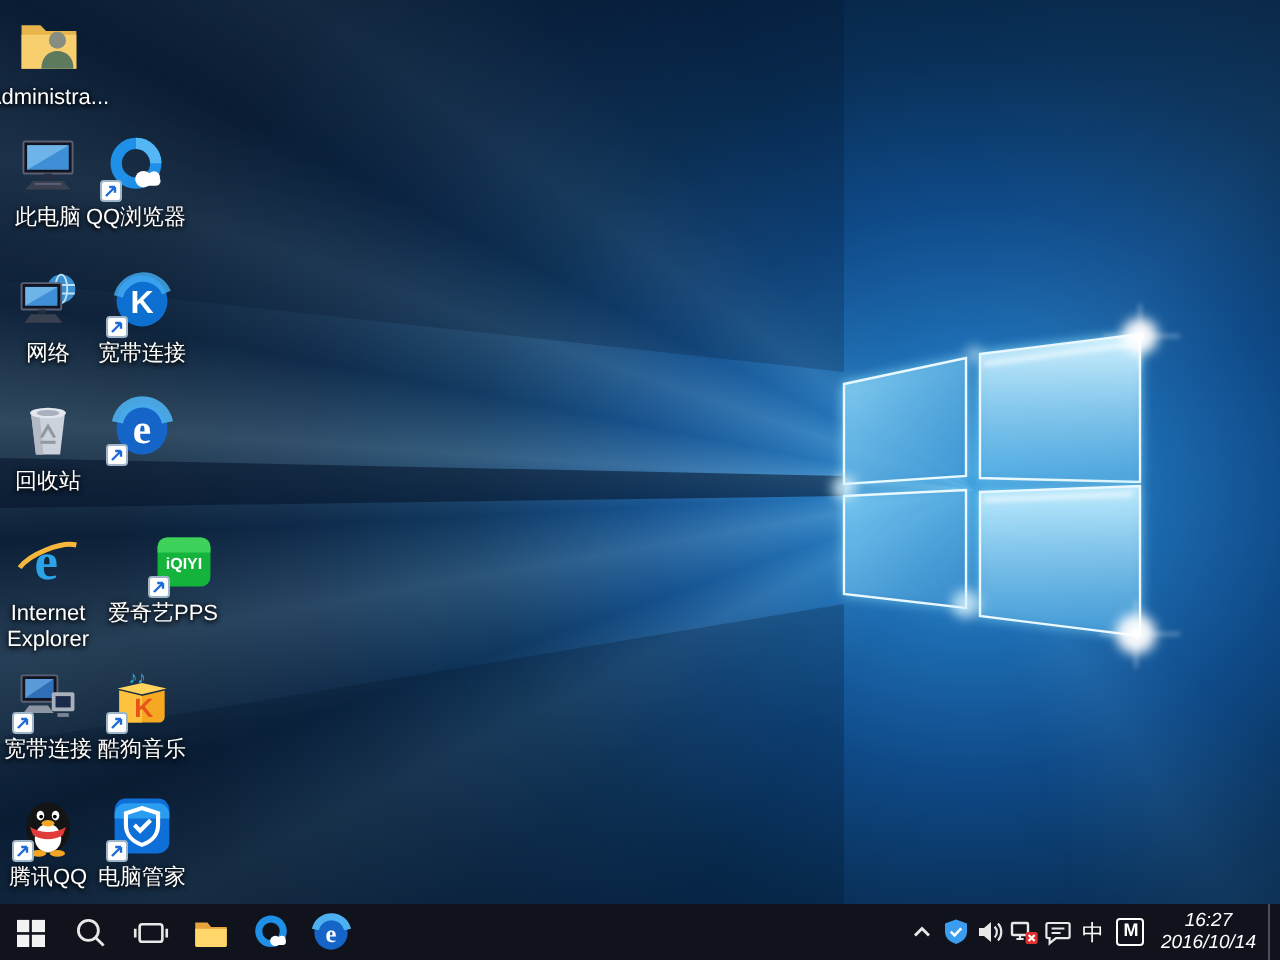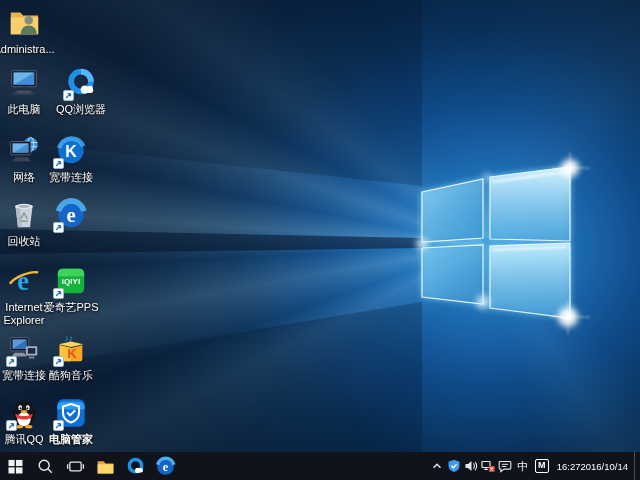--- a/index.html
+++ b/index.html
@@ -51,21 +51,21 @@
   .tbtn{width:30px;height:28px;display:flex;align-items:center;justify-content:center;
     background:none;border:none;padding:0;margin:0;}
   .tbtn svg{width:21px;height:21px;display:block;}
   #tray{margin-left:auto;display:flex;align-items:center;}
   .tico{width:17px;height:28px;display:flex;align-items:center;justify-content:center;}
   .tico svg{width:14px;height:14px;display:block;}
   #lang-indicator{color:#fff;font-size:11px;width:18px;text-align:center;}
   #ime-indicator{color:#fff;font-size:9px;font-weight:bold;border:1px solid #fff;
     width:12px;height:12px;line-height:11px;text-align:center;border-radius:2px;margin:0 3px;}
   #clock{color:#fff;font-size:9.5px;line-height:11px;text-align:center;
-    padding:0 6px 0 5px;display:flex;flex-direction:row;justify-content:center;}
+    padding:0 6px 0 5px;display:flex;flex-direction:column;justify-content:center;font-style:italic;}
   #show-desktop{width:5px;height:28px;border-left:1px solid rgba(255,255,255,.25);background:transparent;}
 </style>
 </head>
 <body>
 
 <div id="wallpaper">
   <svg id="hero-logo" width="640" height="452" viewBox="0 0 640 452">
     <defs>
       <linearGradient id="gTL" x1="0" y1="0" x2="1" y2="1">
         <stop offset="0" stop-color="rgba(140,210,245,0.85)"></stop>
@@ -145,21 +145,21 @@
           <path d="M7 7h22l-22 13z" fill="#6fb4e8"></path>
           <rect x="16" y="22" width="4" height="2.5" fill="#2b2f3d"></rect>
           <path d="M10 26h16l4 4.5H6z" fill="#39404f"></path>
           <path d="M11 27.5h14" stroke="#5a6177" stroke-width="1"></path>
         </svg>
       </div>
       <div class="ilabel">
         <div>此电脑</div>
       </div>
     </div>
-    <div class="dicon" style="left: 43px; top: 66px; align-items: center;">
+    <div class="dicon" style="left: 30px; top: 66px; align-items: center;">
       <div class="ibox">
         <svg class="main" viewBox="0 0 36 36">
           <circle cx="18" cy="16.5" r="10.5" fill="none" stroke="#1e90e8" stroke-width="6"></circle>
           <path d="M18 6a10.5 10.5 0 0 1 10.5 10.5" fill="none" stroke="#55b6f5" stroke-width="6"></path>
           <g fill="#fff">
             <circle cx="22" cy="25" r="4.4"></circle>
             <circle cx="27.5" cy="24" r="3.2"></circle>
             <rect x="22" y="23.5" width="9" height="5" rx="2.5"></rect>
           </g>
         </svg>
@@ -242,21 +242,21 @@
         <svg class="main" viewBox="0 0 36 36">
           <text x="17" y="27" font-size="28" fill="#2aa3e8" text-anchor="middle" font-family="serif" font-weight="bold">e</text>
           <path d="M3 21C8 14 25 7 33 9" fill="none" stroke="#f6b73c" stroke-width="2.6"></path>
         </svg>
       </div>
       <div class="ilabel">
         <div>Internet</div>
         <div>Explorer</div>
       </div>
     </div>
-    <div class="dicon" style="left: 33px; top: 264px;">
+    <div class="dicon" style="left: 33px; top: 264px; align-items: flex-end;">
       <div class="ibox">
         <svg class="main" viewBox="0 0 36 36">
           <rect x="4" y="5" width="28" height="26" rx="5" fill="#14b43c"></rect>
           <path d="M4 10a5 5 0 0 1 5-5h18a5 5 0 0 1 5 5v3H4z" fill="#3ed25a"></path>
           <text x="18" y="21.5" font-size="8.5" font-weight="bold" fill="#fff" text-anchor="middle" font-family="sans-serif">iQIYI</text>
         </svg>
         <svg class="badge" viewBox="0 0 11 11">
           <rect x="0.5" y="0.5" width="10" height="10" rx="1.5" fill="#fff" stroke="#9fb6c8"></rect>
           <path d="M3 8L7.5 3.5M7.5 3.5H4.6M7.5 3.5V6.4" stroke="#1e6bd6" stroke-width="1.2" fill="none"></path>
         </svg>
@@ -319,21 +319,21 @@
         </svg>
         <svg class="badge" viewBox="0 0 11 11">
           <rect x="0.5" y="0.5" width="10" height="10" rx="1.5" fill="#fff" stroke="#9fb6c8"></rect>
           <path d="M3 8L7.5 3.5M7.5 3.5H4.6M7.5 3.5V6.4" stroke="#1e6bd6" stroke-width="1.2" fill="none"></path>
         </svg>
       </div>
       <div class="ilabel">
         <div>腾讯QQ</div>
       </div>
     </div>
-    <div class="dicon" style="left: 33px; top: 396px; font-weight: bold;">
+    <div class="dicon" style="left: 33px; top: 396px;">
       <div class="ibox">
         <svg class="main" viewBox="0 0 36 36">
           <rect x="3.5" y="3.5" width="29" height="29" rx="6" fill="#0e6fd8"></rect>
           <path d="M3.5 12a6 6 0 0 1 6-6h17a6 6 0 0 1 6 6v2h-29z" fill="#2b9df0"></path>
           <path d="M18 8.5l8.5 2.7v6.3c0 5.2-3.6 8.9-8.5 10.5-4.9-1.6-8.5-5.3-8.5-10.5v-6.3z" fill="none" stroke="#fff" stroke-width="2.2"></path>
           <path d="M14 17.5l3 3 5.5-5.5" fill="none" stroke="#fff" stroke-width="2.2"></path>
         </svg>
         <svg class="badge" viewBox="0 0 11 11">
           <rect x="0.5" y="0.5" width="10" height="10" rx="1.5" fill="#fff" stroke="#9fb6c8"></rect>
           <path d="M3 8L7.5 3.5M7.5 3.5H4.6M7.5 3.5V6.4" stroke="#1e6bd6" stroke-width="1.2" fill="none"></path>

